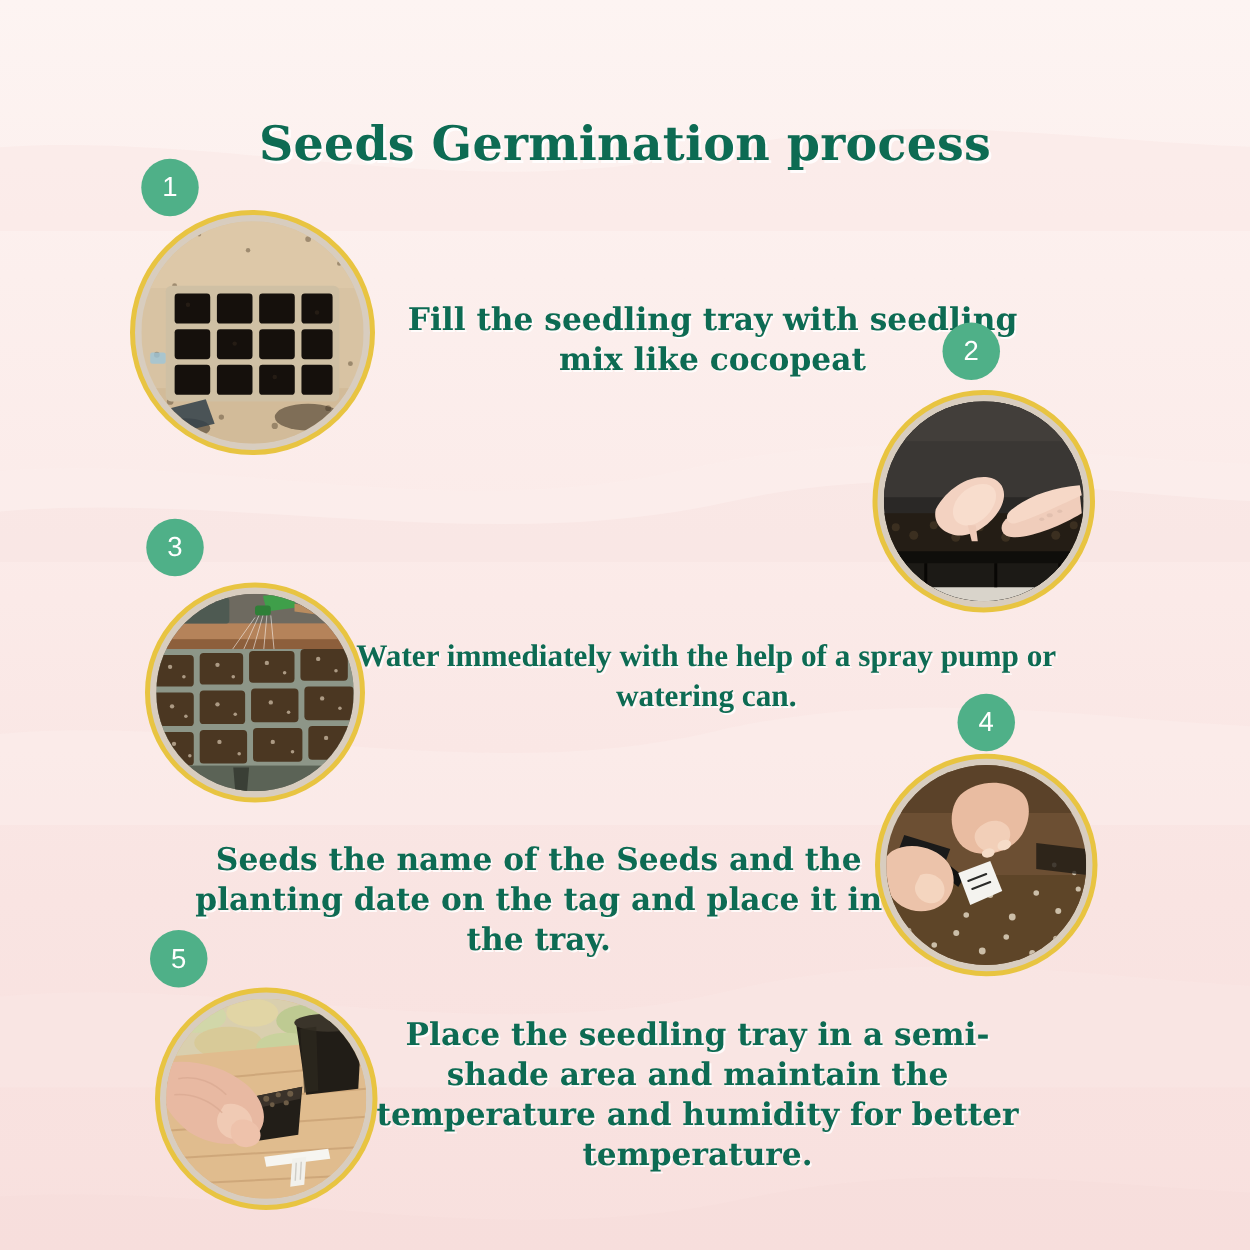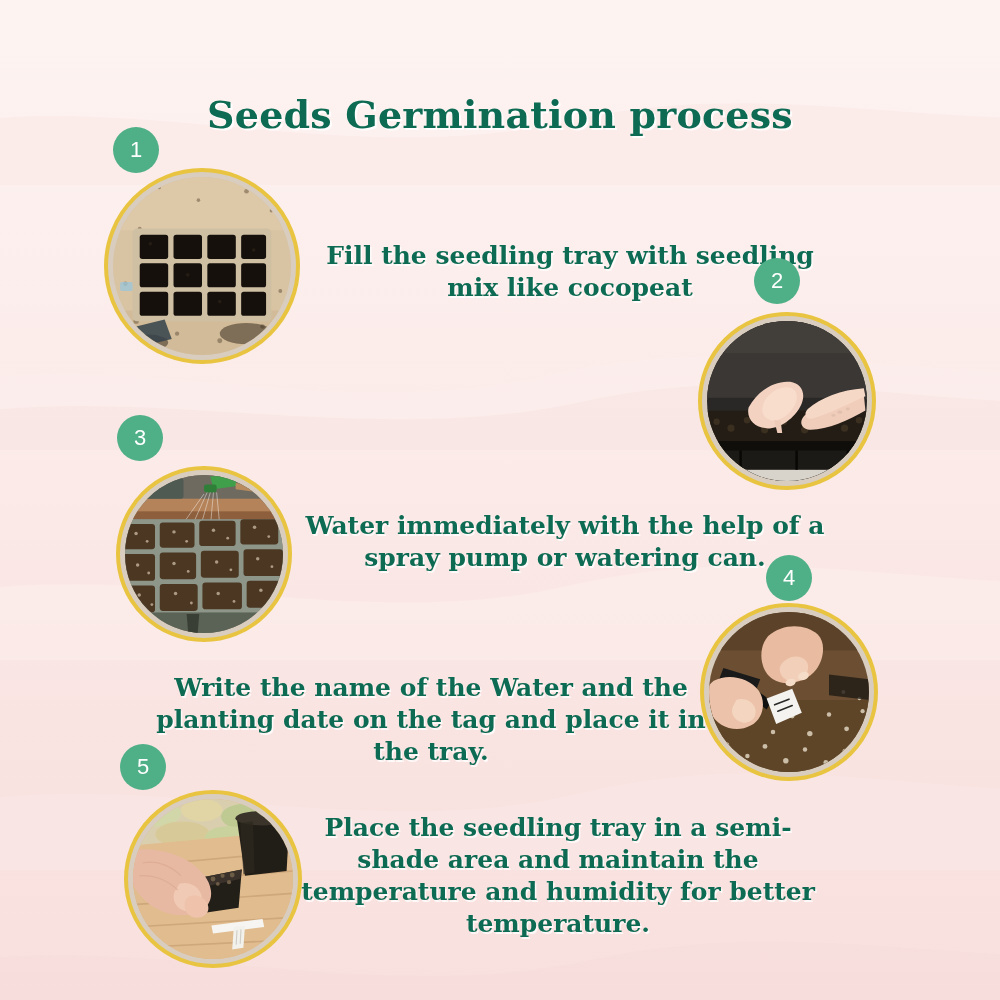--- a/index.html
+++ b/index.html
@@ -109,21 +109,21 @@
   #photo-1 { left: 104px; top: 168px; width: 196px; height: 196px; }
   #badge-1 { left: 113px; top: 127px; }
   #cap-1   { left: 300px; top: 212px; width: 540px; margin-top: 28px; }
 
   #photo-2 { left: 698px; top: 312px; width: 178px; height: 178px; }
   #badge-2 { left: 754px; top: 258px; }
   #cap-2   { left: 180px; top: 371px; width: 520px; }
 
   #photo-3 { left: 116px; top: 466px; width: 176px; height: 176px; }
   #badge-3 { left: 117px; top: 415px; }
-  #cap-3   { left: 285px; top: 510px; width: 560px; }
+  #cap-3   { left: 285px; top: 510px; width: 560px; font-family: Liberation Serif, serif; }
 
   #photo-4 { left: 700px; top: 603px; width: 178px; height: 178px; }
   #badge-4 { left: 766px; top: 555px; }
   #cap-4   { left: 150px; top: 672px; width: 562px; }
 
   #photo-5 { left: 124px; top: 790px; width: 178px; height: 178px; }
   #badge-5 { left: 120px; top: 744px; }
   #cap-5   { left: 300px; top: 812px; width: 516px; }
 </style>
 </head>
@@ -390,21 +390,21 @@
         <path d="M34,110 C44,106 56,112 58,122 C60,132 52,140 42,138 C32,136 26,126 30,118 Z" fill="#f4d5bf"></path>
 
         <path d="M72,108 L104,96 L116,126 L84,140 Z" fill="#f4f3ef"></path>
         <g stroke="#2a2a28" stroke-width="2" stroke-linecap="round">
           <line x1="82" y1="116" x2="100" y2="109"></line>
           <line x1="86" y1="124" x2="104" y2="117"></line>
         </g>
       </svg>
     </div>
   </div>
-  <div class="caption" id="cap-4">Write the name of the Water and the planting date on the tag and place it in the tray.</div>
+  <div class="caption" id="cap-4">Seeds the name of the Seeds and the planting date on the tag and place it in the tray.</div>
 
   <div class="badge" id="badge-5">
     <span>5</span>
   </div>
   <div class="photo" id="photo-5">
     <div class="inner">
       <svg viewBox="0 0 200 200" preserveAspectRatio="xMidYMid slice">
         <rect width="200" height="200" fill="#dfb98a"></rect>
 
         <rect y="0" width="200" height="60" fill="#d9cfae"></rect>

